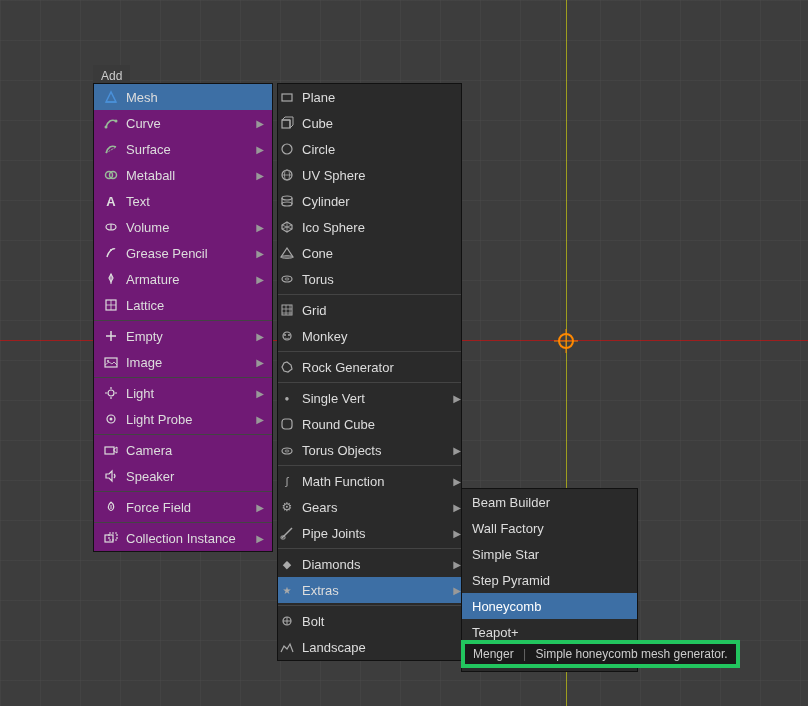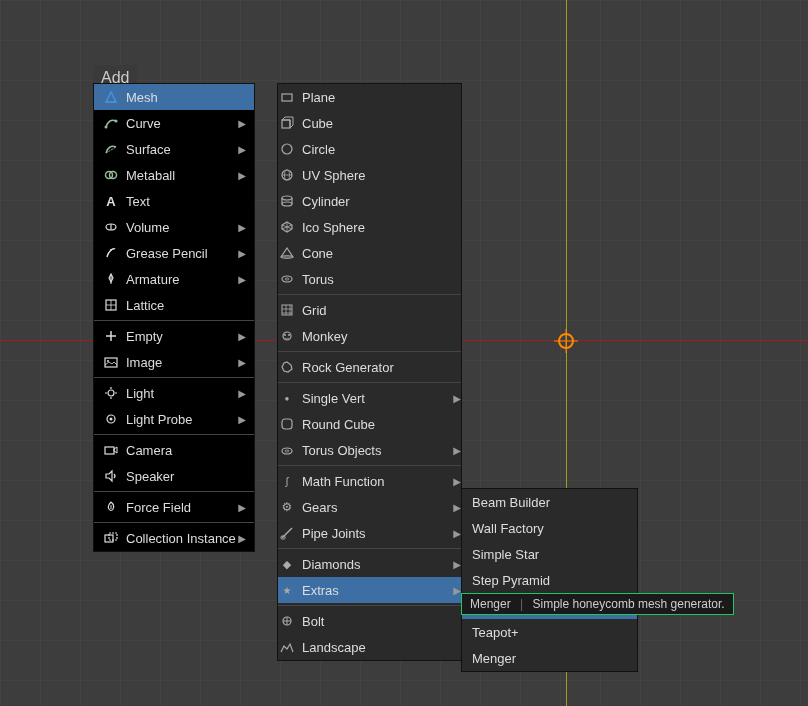--- a/index.html
+++ b/index.html
@@ -69,31 +69,31 @@
       left: 50%; top: -6px; bottom: -6px; width: 1px; transform: translateX(-50%);
     }
 
     
     .add-label {
       position: absolute;
       top: 65px;
       left: 93px;
       background: #3a3a3a;
       color: #ccc;
-      font-size: 16px;
+      font-size: 12px;
       padding: 4px 8px;
     }
 
     
     .menu-l1 {
       position: absolute;
       top: 83px;
       left: 93px;
-      width: 162px;
-      background: #000000;
+      width: 180px;
+      background: #701a75;
       border: 1px solid #111;
       z-index: 10;
     }
     .menu-l1 .item {
       display: flex;
       align-items: center;
       padding: 4px 8px;
       cursor: pointer;
       position: relative;
       height: 26px;
@@ -186,24 +186,24 @@
       color: #ddd;
     }
     .menu-l3 .item.selected {
       background: #3d6fa5;
       color: #ffffff;
     }
 
     
     .tooltip {
       position: absolute;
-      top: 593px;
+      top: 640px;
       left: 461px;
       background: #1a1a1a;
-      border: 1px solid #22c55e;
+      border: 4px solid #22c55e;
       padding: 3px 8px;
       font-size: 12px;
       color: #ccc;
       z-index: 40;
       white-space: nowrap;
     }
 
     
     .ico-mesh { color: #4a90d9; }
   </style>

